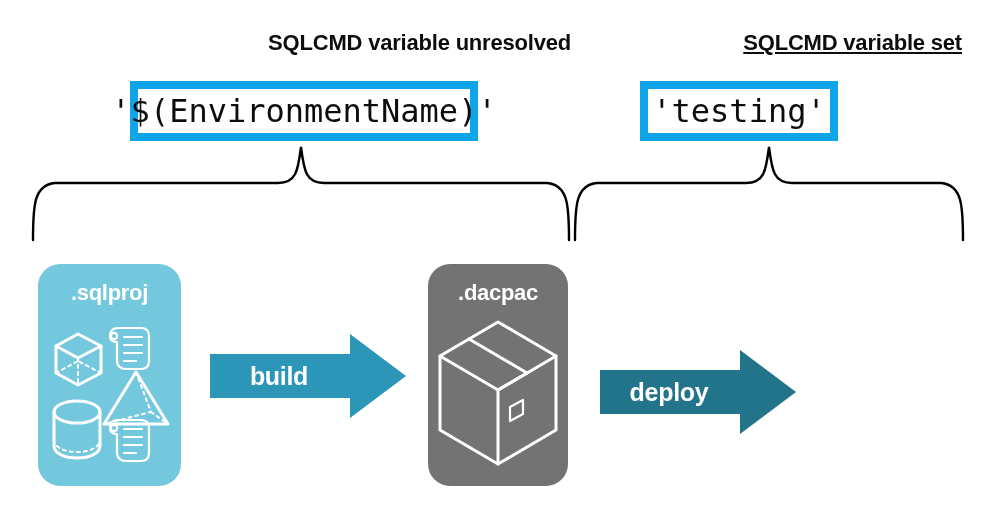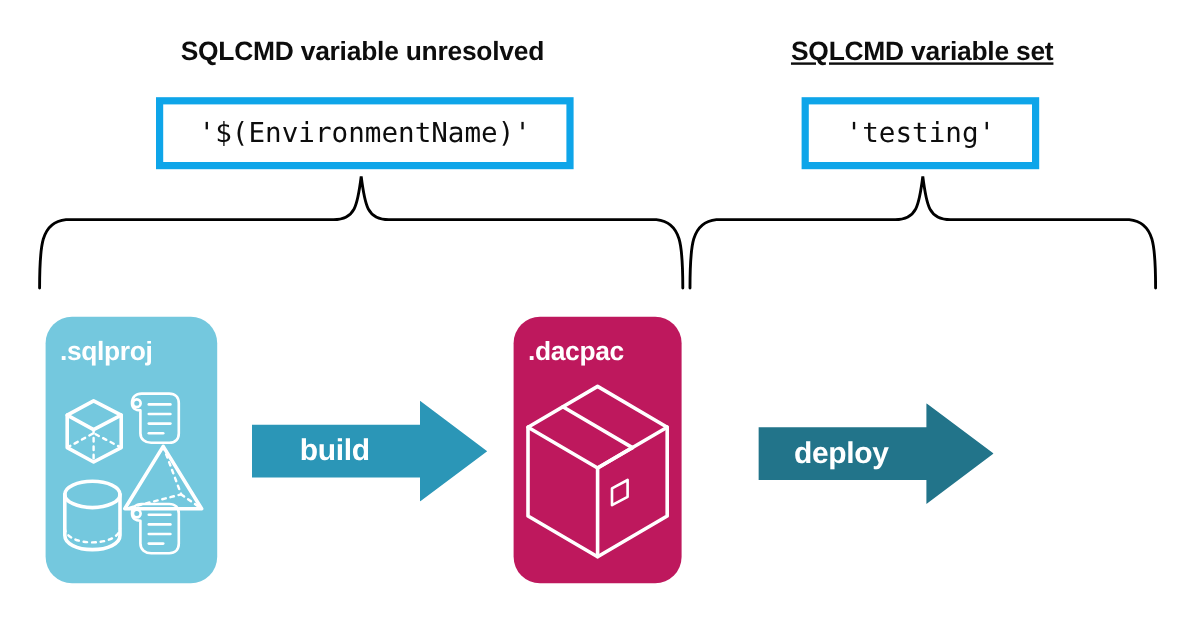--- a/index.html
+++ b/index.html
@@ -23,43 +23,43 @@
   }
 
   
   .heading {
     position: absolute;
     font-family: "Liberation Sans", sans-serif;
     font-weight: bold;
     font-size: 22px;
     color: #0d0d0d;
     letter-spacing: -0.2px;
-    text-align: center;
+    text-align: right;
     white-space: nowrap;
   }
   #heading-left  { left: 33px;  top: 30px;  width: 538px; }
   #heading-right { left: 575px; top: 30px;  width: 387px; text-decoration: underline; }
 
   
   .codebox {
     position: absolute;
     box-sizing: border-box;
-    border: 6px solid #0ea5e9;
+    border: 8px solid #0ea5e9;
     background: #ffffff;
     font-family: "DejaVu Sans Mono", monospace;
-    font-size: 23px;
+    font-size: 32px;
     color: #0d0d0d;
     display: flex;
     align-items: center;
     justify-content: center;
     letter-spacing: 0px;
     white-space: nowrap;
   }
   #codebox-left  { left: 130px; top: 81px; width: 348px; height: 60px; }
-  #codebox-right { left: 668px; top: 81px; width: 198px; height: 60px; text-align: center; }
+  #codebox-right { left: 640px; top: 81px; width: 198px; height: 60px; text-align: center; }
 
   
   .brace-svg {
     position: absolute;
     overflow: visible;
   }
   #brace-left-wrap  { left: 30px;  top: 143px; width: 542px; height: 100px; }
   #brace-right-wrap { left: 572px; top: 143px; width: 394px; height: 100px; }
   .brace-path {
     fill: none;
@@ -67,35 +67,35 @@
     stroke-width: 2.4;
     stroke-linecap: round;
   }
 
   
   .card {
     position: absolute;
     border-radius: 22px;
   }
   #card-sqlproj  { left: 38px;  top: 264px; width: 143px; height: 222px; background: #74c8de; }
-  #card-dacpac   { left: 428px; top: 264px; width: 140px; height: 222px; background: #be185d; }
+  #card-dacpac   { left: 428px; top: 264px; width: 140px; height: 222px; background: #737373; }
   #card-database { left: 816px; top: 264px; width: 146px; height: 222px; background: #22748a; }
 
   .card-title {
     position: absolute;
     top: 16px;
     left: 0;
     width: 100%;
+    text-align: center;
     font-family: "Liberation Sans", sans-serif;
     font-weight: bold;
     font-size: 22px;
     color: #ffffff;
     letter-spacing: -0.3px;
     white-space: nowrap;
-    padding-left: 12px;
   }
   .card-art {
     position: absolute;
     left: 0;
     width: 100%;
   }
   #art-sqlproj  { top: 52px; height: 160px; }
   #art-dacpac   { top: 48px; height: 168px; }
   #art-database { top: 58px; height: 156px; }
 
@@ -121,21 +121,21 @@
     stroke-linejoin: round;
     stroke-linecap: round;
   }
   .fill-white { fill: #ffffff; }
 
   
   .arrow-wrap {
     position: absolute;
   }
   #arrow-build  { left: 210px; top: 334px; width: 196px; height: 84px; }
-  #arrow-deploy { left: 600px; top: 336px; width: 196px; height: 84px; margin-left: 32px; }
+  #arrow-deploy { left: 600px; top: 350px; width: 196px; height: 84px; }
   .arrow-label {
     position: absolute;
     left: 0;
     top: 50%;
     transform: translateY(-50%);
     width: 138px;
     text-align: center;
     font-family: "Liberation Sans", sans-serif;
     font-weight: bold;
     font-size: 25px;

